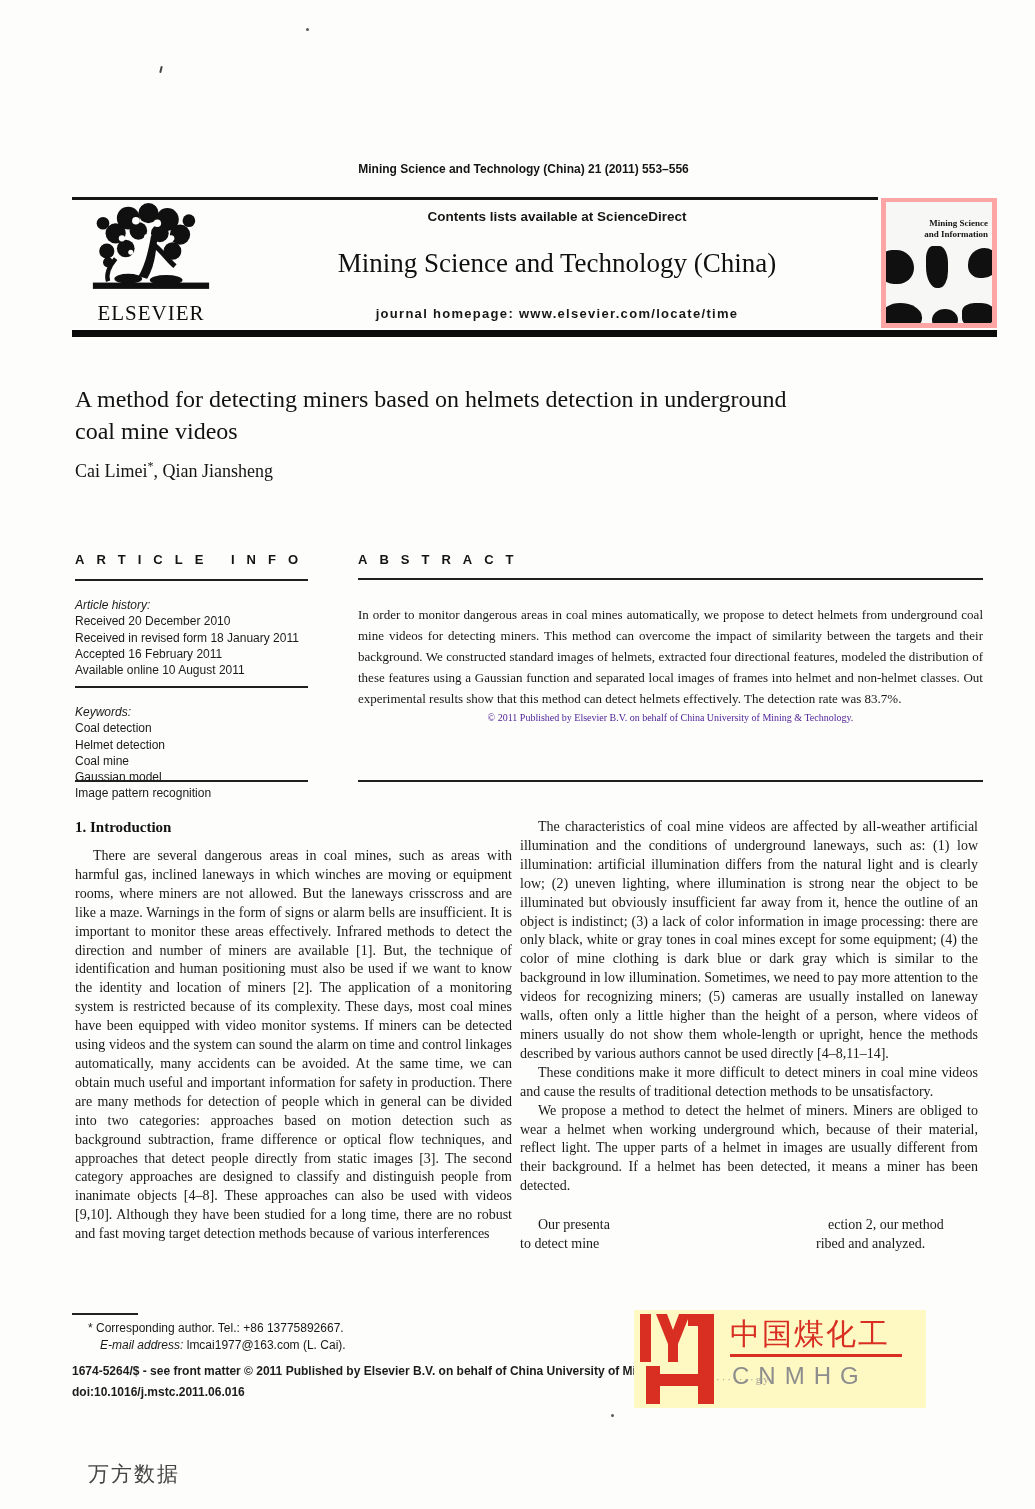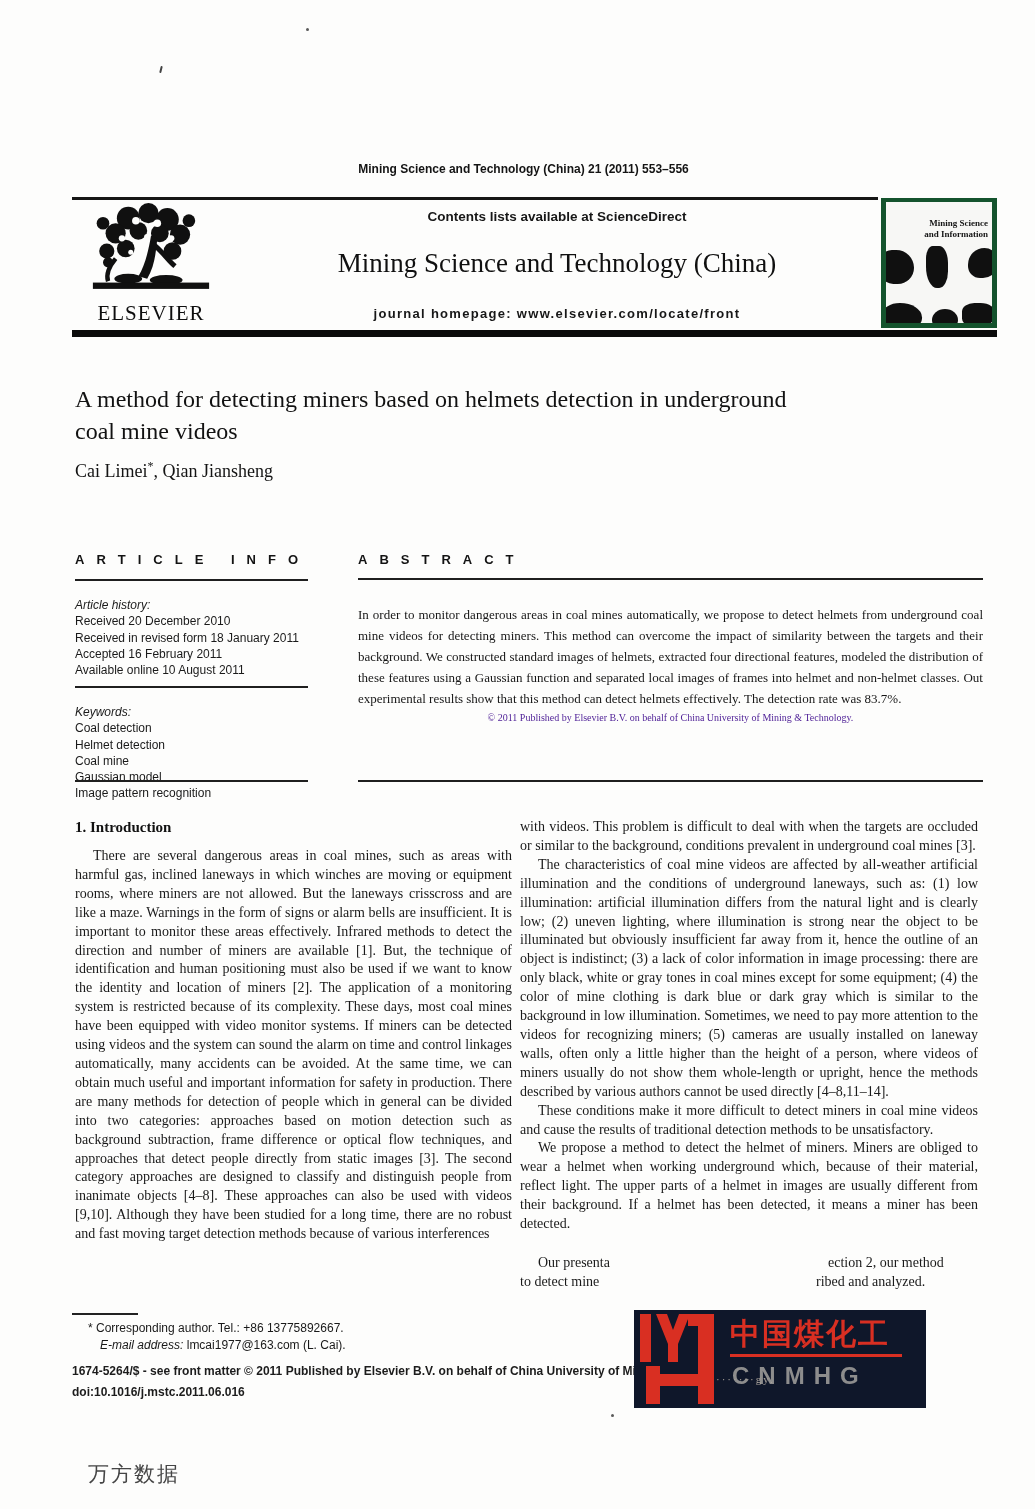--- a/index.html
+++ b/index.html
@@ -14,21 +14,21 @@
   .header-box{position:absolute;left:72px;top:197px;width:925px;height:133px;}
   .header-topline{position:absolute;left:0;top:0;width:806px;height:3px;background:#161616;}
   .header-bottomline{position:absolute;left:0;bottom:-7px;width:925px;height:7px;background:#0b0b0b;}
   .elsevier{position:absolute;left:4px;top:6px;width:150px;height:124px;text-align:center;}
   .elsevier-word{font-family:"Liberation Serif",serif;font-size:21px;letter-spacing:1px;color:#0e0e0e;margin-top:-2px;}
   .header-center{position:absolute;left:160px;top:12px;width:650px;text-align:center;}
   .contents-line{font-family:"Liberation Sans",sans-serif;font-weight:bold;font-size:13.5px;color:#171717;}
   .journal-title{font-size:27px;color:#101010;margin-top:24px;}
   .homepage-line{font-family:"Liberation Sans",sans-serif;font-weight:bold;font-size:13px;
     letter-spacing:1.3px;margin-top:27px;color:#171717;}
-  .cover{position:absolute;right:0px;top:1px;width:116px;height:130px;background:#14532d;padding:0;}
+  .cover{position:absolute;right:0px;top:1px;width:116px;height:130px;background:#fca5a5;padding:0;}
   .cover-inner{position:absolute;left:5px;top:4px;right:5px;bottom:5px;background:#f7f7f5;overflow:hidden;}
   .cover-title{position:absolute;right:4px;top:16px;width:100%;text-align:right;
     font-family:"Liberation Serif",serif;font-weight:bold;font-size:9px;line-height:11px;color:#161616;}
   .blob{position:absolute;background:#101010;}
   .blob.b1{left:-6px;top:48px;width:34px;height:34px;border-radius:40% 60% 55% 45%;}
   .blob.b2{left:40px;top:44px;width:22px;height:42px;border-radius:30% 40% 40% 50%;}
   .blob.b3{right:-6px;top:46px;width:30px;height:30px;border-radius:55% 45% 50% 40%;}
   .blob.b4{left:-4px;bottom:-6px;width:40px;height:26px;border-radius:45% 55% 40% 50%;}
   .blob.b5{left:46px;bottom:-8px;width:26px;height:22px;border-radius:50%;}
   .blob.b6{right:-4px;bottom:-4px;width:34px;height:24px;border-radius:40% 50% 60% 40%;}
@@ -75,21 +75,21 @@
        font-size:12px;color:#191919;}
   .fn2 .em-label{font-style:italic;}
   .footer-issn{position:absolute;left:72px;top:1364px;font-family:"Liberation Sans",sans-serif;
        font-size:12px;font-weight:bold;color:#1c1c1c;}
   .footer-doi{position:absolute;left:72px;top:1385px;font-family:"Liberation Sans",sans-serif;
        font-size:12px;font-weight:bold;color:#1c1c1c;}
   .footer-remnant{position:absolute;left:716px;top:1373px;font-size:11px;color:#a9a29b;
        letter-spacing:2px;z-index:6;}
 
   
-  .watermark{position:absolute;left:634px;top:1310px;width:292px;height:98px;background:#0f172a;z-index:5;font-weight:bold;}
+  .watermark{position:absolute;left:634px;top:1310px;width:292px;height:98px;background:#fef9c3;z-index:5;}
   .wm-logo{position:absolute;left:2px;top:0px;}
   .wm-cn{position:absolute;left:96px;top:4px;font-size:30px;letter-spacing:2px;
      font-family:"Liberation Sans",sans-serif;}
   .wm-underline{position:absolute;left:96px;top:44px;width:172px;height:3px;}
   .wm-latin{position:absolute;left:98px;top:52px;font-size:24px;letter-spacing:9px;
      font-family:"Liberation Sans",sans-serif;}
 
   .wanfang{position:absolute;left:88px;top:1460px;font-size:21px;color:#454545;
      font-family:"Liberation Sans",sans-serif;letter-spacing:2px;}
 
@@ -141,21 +141,21 @@
         <ellipse cx="32" cy="60" rx="11" ry="4" fill="#101010"></ellipse>
         <ellipse cx="62" cy="61" rx="13" ry="4" fill="#101010"></ellipse>
         <rect x="4" y="63" width="92" height="5" fill="#101010"></rect>
       </svg>
       <div class="elsevier-word">ELSEVIER</div>
     </div>
 
     <div class="header-center">
       <div class="contents-line">Contents lists available at ScienceDirect</div>
       <div class="journal-title">Mining Science and Technology (China)</div>
-      <div class="homepage-line">journal homepage: www.elsevier.com/locate/front</div>
+      <div class="homepage-line">journal homepage: www.elsevier.com/locate/time</div>
     </div>
 
     <div class="cover">
       <div class="cover-inner">
         <div class="cover-title">
           <div>Mining Science</div>
           <div>and Information</div>
         </div>
         <div class="blob b1"></div>
         <div class="blob b2"></div>
@@ -202,21 +202,20 @@
   <div class="rule-bottom-left"></div>
   <div class="rule-bottom-right"></div>
 
   <div class="intro-heading">1. Introduction</div>
 
   <div class="left-col">
     <p class="body-par indent">There are several dangerous areas in coal mines, such as areas with harmful gas, inclined laneways in which winches are moving or equipment rooms, where miners are not allowed. But the laneways crisscross and are like a maze. Warnings in the form of signs or alarm bells are insufficient. It is important to monitor these areas effectively. Infrared methods to detect the direction and number of miners are available [1]. But, the technique of identification and human positioning must also be used if we want to know the identity and location of miners [2]. The application of a monitoring system is restricted because of its complexity. These days, most coal mines have been equipped with video monitor systems. If miners can be detected using videos and the system can sound the alarm on time and control linkages automatically, many accidents can be avoided. At the same time, we can obtain much useful and important information for safety in production. There are many methods for detection of people which in general can be divided into two categories: approaches based on motion detection such as background subtraction, frame difference or optical flow techniques, and approaches that detect people directly from static images [3]. The second category approaches are designed to classify and distinguish people from inanimate objects [4–8]. These approaches can also be used with videos [9,10]. Although they have been studied for a long time, there are no robust and fast moving target detection methods because of various interferences</p>
   </div>
 
   <div class="right-col">
-    <p class="body-par">with videos. This problem is difficult to deal with when the targets are occluded or similar to the background, conditions prevalent in underground coal mines [3].</p>
     <p class="body-par indent">The characteristics of coal mine videos are affected by all-weather artificial illumination and the conditions of underground laneways, such as: (1) low illumination: artificial illumination differs from the natural light and is clearly low; (2) uneven lighting, where illumination is strong near the object to be illuminated but obviously insufficient far away from it, hence the outline of an object is indistinct; (3) a lack of color information in image processing: there are only black, white or gray tones in coal mines except for some equipment; (4) the color of mine clothing is dark blue or dark gray which is similar to the background in low illumination. Sometimes, we need to pay more attention to the videos for recognizing miners; (5) cameras are usually installed on laneway walls, often only a little higher than the height of a person, where videos of miners usually do not show them whole-length or upright, hence the methods described by various authors cannot be used directly [4–8,11–14].</p>
     <p class="body-par indent">These conditions make it more difficult to detect miners in coal mine videos and cause the results of traditional detection methods to be unsatisfactory.</p>
     <p class="body-par indent">We propose a method to detect the helmet of miners. Miners are obliged to wear a helmet when working underground which, because of their material, reflect light. The upper parts of a helmet in images are usually different from their background. If a helmet has been detected, it means a miner has been detected.</p>
     <div class="p5">
       <span class="l1a">Our presenta</span>
       <span class="l1b">ection 2, our method</span>
       <span class="l2a">to detect mine</span>
       <span class="l2b">ribed and analyzed.</span>
     </div>
   </div>

